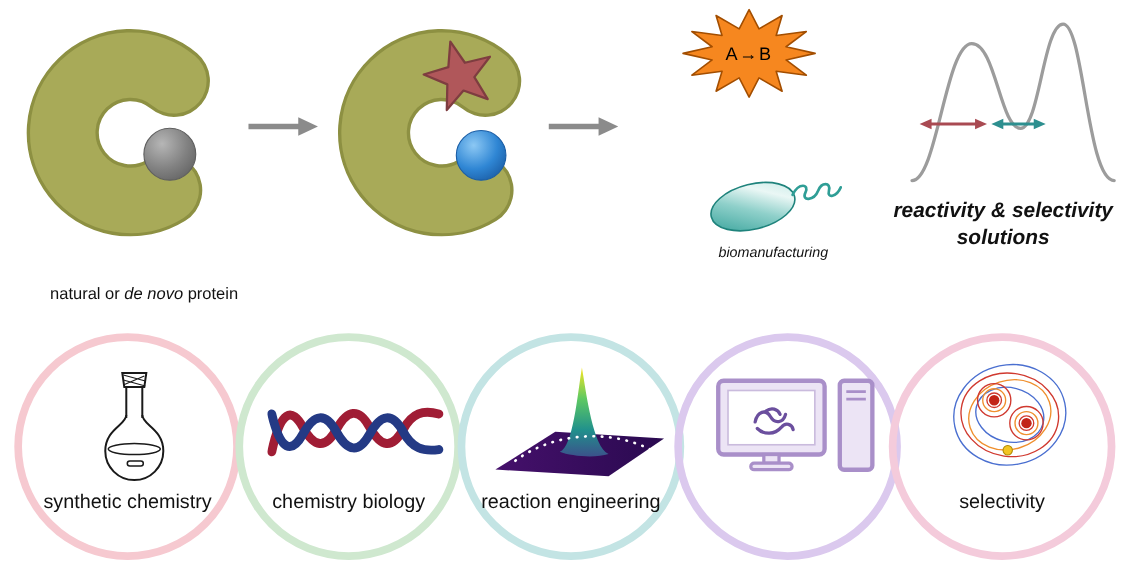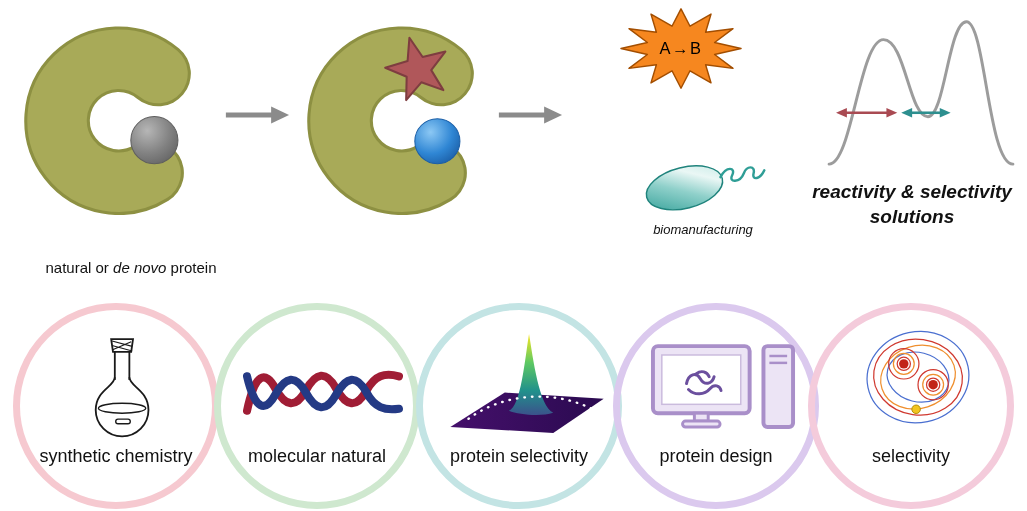--- a/index.html
+++ b/index.html
@@ -142,62 +142,61 @@
       </g>
     </svg>
     <div class="circle-label">synthetic chemistry</div>
   </div>
 
   <div class="circle c2" style="border-color: rgb(207, 232, 207);">
     <svg class="icon-dna" viewBox="0 0 160 58">
       <path d="M 4 48 C 12 10, 22 8, 32 26 C 42 44, 52 46, 62 28 C 72 10, 82 8, 92 26 C 102 44, 112 46, 122 28 C 130 13, 140 10, 154 14" fill="none" stroke="#a01d35" stroke-width="8" stroke-linecap="round"></path>
       <path d="M 4 14 C 12 48, 22 50, 32 32 C 42 14, 52 12, 62 30 C 72 48, 82 50, 92 32 C 102 14, 112 12, 122 30 C 130 45, 140 48, 154 46" fill="none" stroke="#243a85" stroke-width="8" stroke-linecap="round"></path>
     </svg>
-    <div class="circle-label">molecular natural</div>
+    <div class="circle-label">chemistry biology</div>
   </div>
 
   <div class="circle c3" style="border-color: rgb(195, 228, 228);">
     <svg class="icon-surface" viewBox="0 0 170 112">
       <defs>
         <linearGradient id="gradPeak" x1="0" y1="0" x2="0" y2="1">
           <stop offset="0%" stop-color="#f8e621"></stop>
           <stop offset="35%" stop-color="#5ec962"></stop>
           <stop offset="70%" stop-color="#21918c"></stop>
           <stop offset="100%" stop-color="#3b528b"></stop>
         </linearGradient>
         <linearGradient id="gradSlab" x1="0" y1="0" x2="1" y2="0">
           <stop offset="0%" stop-color="#45106b"></stop>
           <stop offset="100%" stop-color="#2a0a50"></stop>
         </linearGradient>
       </defs>
       <polygon points="10,102 112,108 162,74 64,68" fill="url(#gradSlab)"></polygon>
       <path d="M 68 86 C 80 82, 84 34, 88 10 C 92 34, 98 82, 112 88 C 100 92, 78 90, 68 86 Z" fill="url(#gradPeak)"></path>
       <path d="M 28 94 C 60 70, 110 64, 150 84" fill="none" stroke="#fff" stroke-width="2.4" stroke-dasharray="0.5 7" stroke-linecap="round"></path>
     </svg>
-    <div class="circle-label">protein selectivity</div>
+    <div class="circle-label">reaction engineering</div>
   </div>
 
   <div class="circle c4" style="border-color: rgb(219, 201, 238);">
     <svg class="icon-computer" viewBox="0 0 150 100">
       <g stroke="#a98fc9" fill="#ece4f5">
         <rect x="4" y="4" width="98" height="68" rx="5" stroke-width="4"></rect>
         <rect x="13" y="13" width="80" height="50" fill="#fff" stroke="#cabbdd" stroke-width="1.5"></rect>
         <g fill="none" stroke="#6b4f9e" stroke-width="3" stroke-linecap="round">
           <path d="M 38 42 c 2 -10 10 -12 14 -5 c 4 7 12 6 14 -2"></path>
           <path d="M 40 48 c 6 6 16 6 22 -1 c 4 -5 10 -3 11 2"></path>
           <path d="M 48 32 c 5 -4 11 -2 13 3"></path>
         </g>
         <rect x="46" y="72" width="14" height="8" stroke-width="3"></rect>
         <rect x="34" y="80" width="38" height="6" rx="3" stroke-width="3"></rect>
         <rect x="116" y="4" width="30" height="82" rx="4" stroke-width="4"></rect>
         <line x1="122" y1="14" x2="140" y2="14" stroke-width="2.5"></line>
         <line x1="122" y1="21" x2="140" y2="21" stroke-width="2.5"></line>
       </g>
     </svg>
-    <div class="circle-label">protein design</div>
   </div>
 
   <div class="circle c5" style="border-color: rgb(244, 203, 219);">
     <svg class="icon-contour" viewBox="0 0 120 112">
       <g fill="none" stroke-width="1.3">
         <ellipse cx="60" cy="54" rx="54" ry="48" stroke="#4a6fd0" transform="rotate(-12 60 54)"></ellipse>
         <ellipse cx="60" cy="54" rx="47" ry="40" stroke="#d0392f" transform="rotate(8 60 54)"></ellipse>
         <ellipse cx="60" cy="54" rx="40" ry="33" stroke="#ef8f2e" transform="rotate(-18 60 54)"></ellipse>
         <ellipse cx="60" cy="54" rx="33" ry="26" stroke="#4a6fd0" transform="rotate(14 60 54)"></ellipse>
         <circle cx="45" cy="40" r="16" stroke="#d0392f"></circle>

